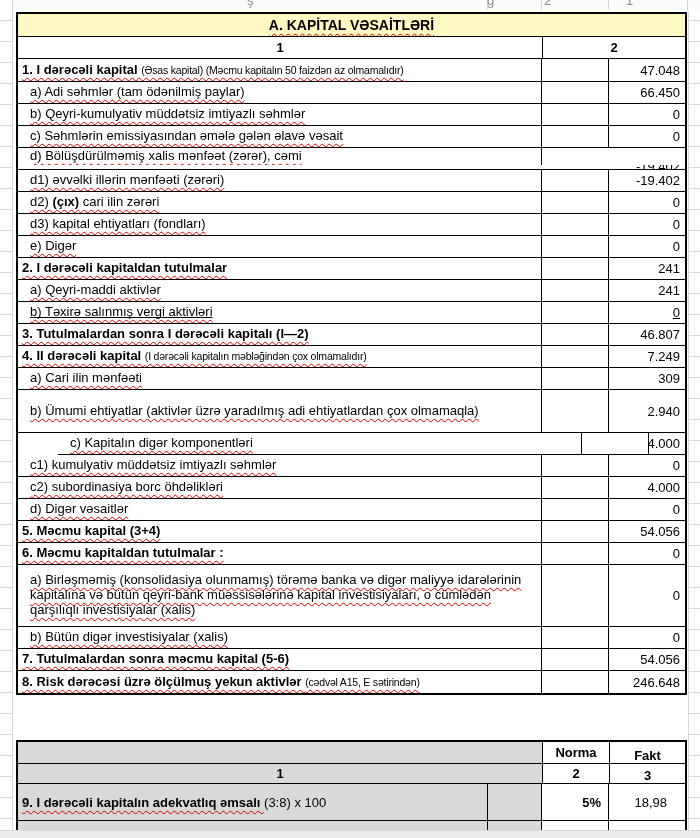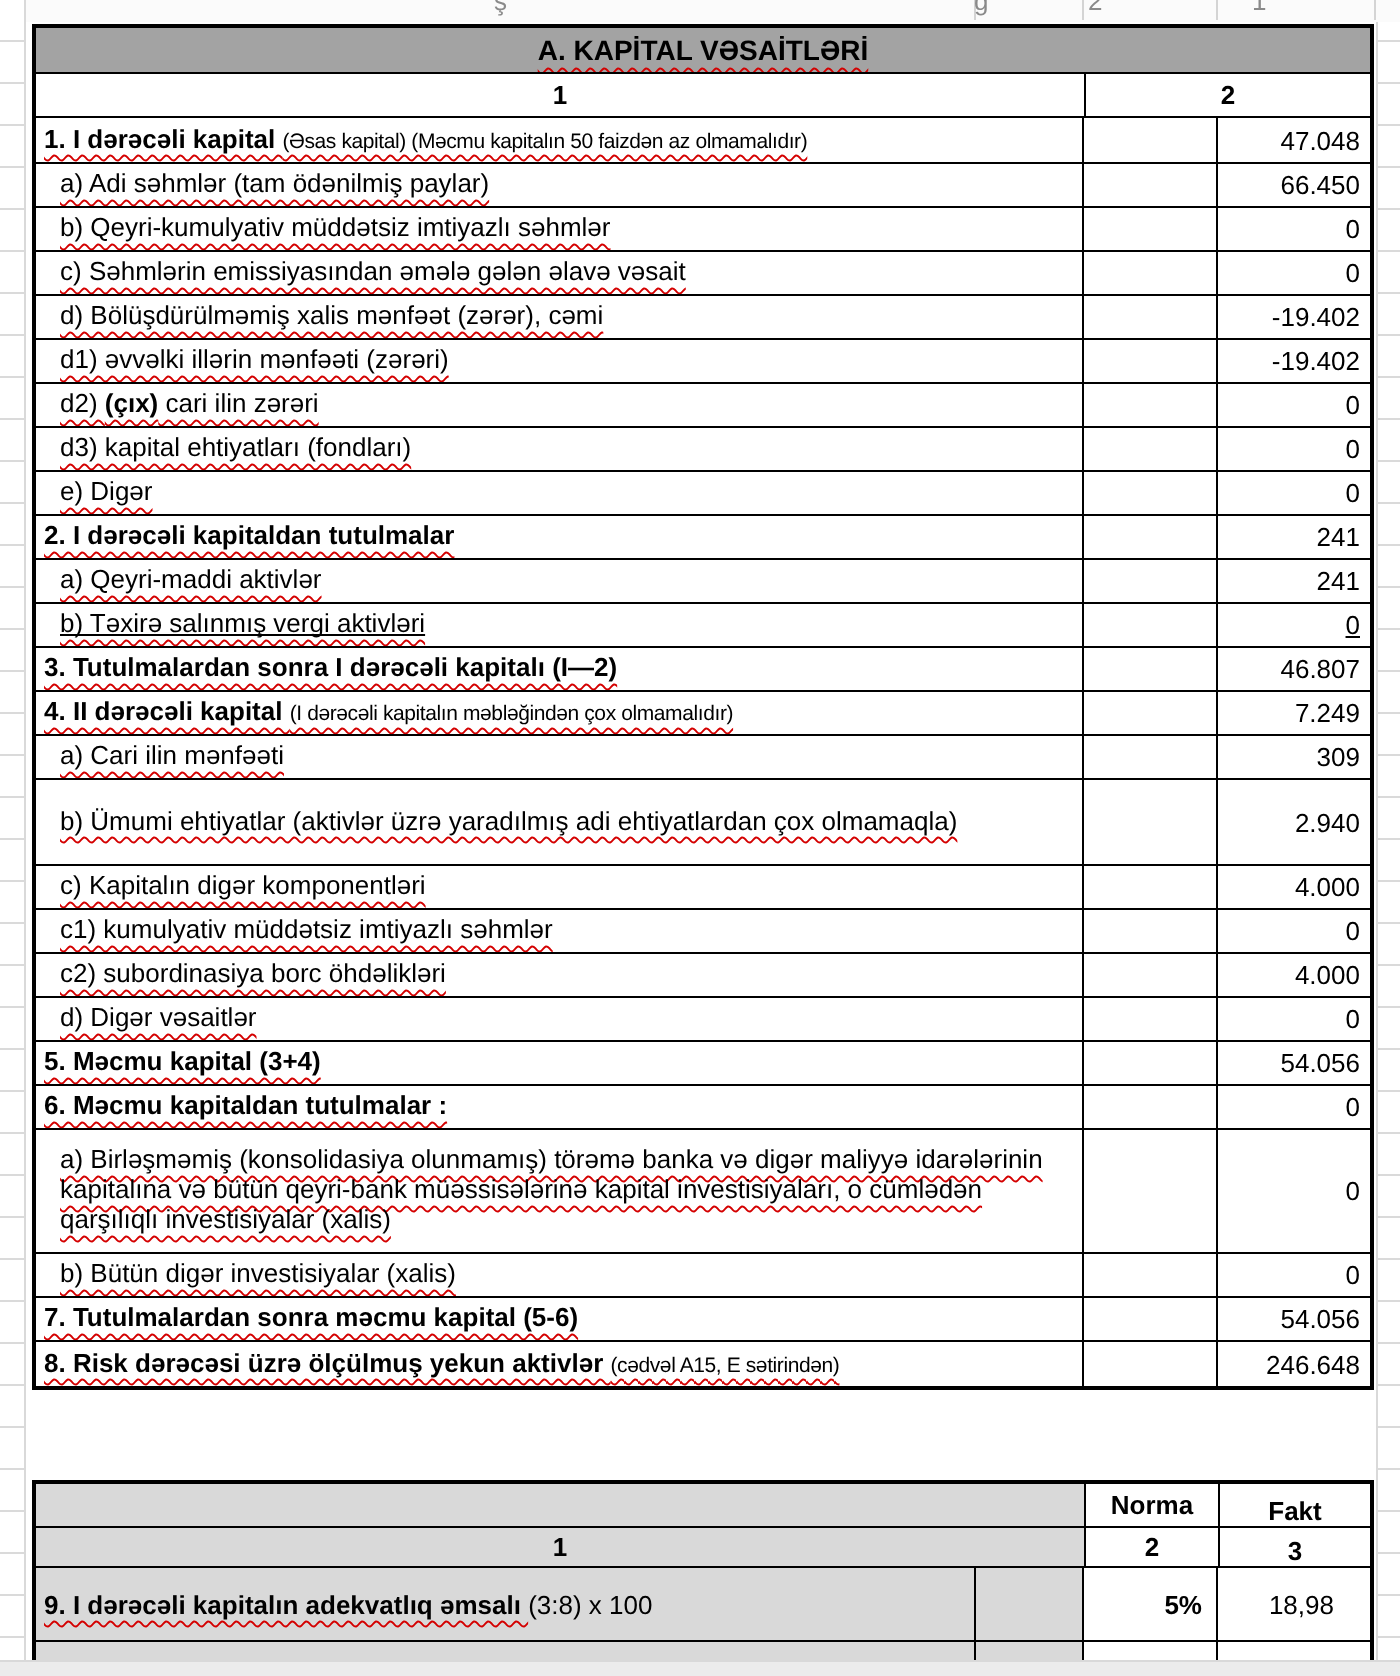--- a/index.html
+++ b/index.html
@@ -30,21 +30,21 @@
     position: absolute; left: 16px; width: 671px;
     border: 2px solid #000; background: #fff;
     font-size: 13px; color: #000;
   }
   .t1 { top: 12px; }
   .t2 { top: 711px; margin-top: 29px; }
   .t-row { display: flex; border-bottom: 1px solid #000; align-items: stretch; }
   .t-row:last-child { border-bottom: none; }
   .cell { display: flex; align-items: center; overflow: hidden; }
   .cb { border-right: 1px solid #000; }
-  .title-row { height: 23px; background: #a3a3a3; }
+  .title-row { height: 23px; background: #fef9c3; }
   .title-cell { flex: 1; justify-content: center; font-weight: bold; font-size: 14px; }
   .hdr-row { height: 22px; font-weight: bold; }
   .hdr-1 { width: 525px; justify-content: center; }
   .hdr-2 { flex: 1; justify-content: center; }
   .c-label { width: 524px; padding: 1px 4px 1px 4px; line-height: 1.15; }
   .c-label.ind { padding-left: 12px; }
   .c-mid { width: 67px; }
   .c-val { flex: 1; justify-content: flex-end; padding-right: 5px; }
   
   .t2 .gray { background: #d9d9d9; }
@@ -119,21 +119,21 @@
           <div class="cell cb c-mid"></div>
           <div class="cell c-val">0</div>
         </div>
         <div class="t-row" style="height: 22px;">
           <div class="cell cb c-label ind">
             <span class="lbl-wrap"><span class="sq">c) Səhmlərin emissiyasından əmələ gələn  əlavə vəsait</span></span>
           </div>
           <div class="cell cb c-mid"></div>
           <div class="cell c-val">0</div>
         </div>
-        <div class="t-row" style="height: 22px;">
+        <div class="t-row" style="height: 22px; flex-direction: column;">
           <div class="cell cb c-label ind">
             <span class="lbl-wrap"><span class="sq">d)   Bölüşdürülməmiş xalis mənfəət (zərər), cəmi</span></span>
           </div>
           <div class="cell cb c-mid"></div>
           <div class="cell c-val">-19.402</div>
         </div>
         <div class="t-row" style="height: 22px;">
           <div class="cell cb c-label ind">
             <span class="lbl-wrap"><span class="sq">d1) əvvəlki illərin mənfəəti (zərəri)</span></span>
           </div>
@@ -203,21 +203,21 @@
           <div class="cell cb c-mid"></div>
           <div class="cell c-val">309</div>
         </div>
         <div class="t-row" style="height: 43px;">
           <div class="cell cb c-label ind">
             <span class="lbl-wrap"><span class="sq">b) Ümumi ehtiyatlar (aktivlər üzrə yaradılmış adi ehtiyatlardan çox olmamaqla)</span></span>
           </div>
           <div class="cell cb c-mid"></div>
           <div class="cell c-val">2.940</div>
         </div>
-        <div class="t-row" style="height: 22px;">
+        <div class="t-row" style="height: 22px; margin-left: 40px;">
           <div class="cell cb c-label ind">
             <span class="lbl-wrap"><span class="sq">c) Kapitalın digər komponentləri</span></span>
           </div>
           <div class="cell cb c-mid"></div>
           <div class="cell c-val">4.000</div>
         </div>
         <div class="t-row" style="height: 22px;">
           <div class="cell cb c-label ind">
             <span class="lbl-wrap"><span class="sq">c1) kumulyativ müddətsiz imtiyazlı səhmlər</span></span>
           </div>

